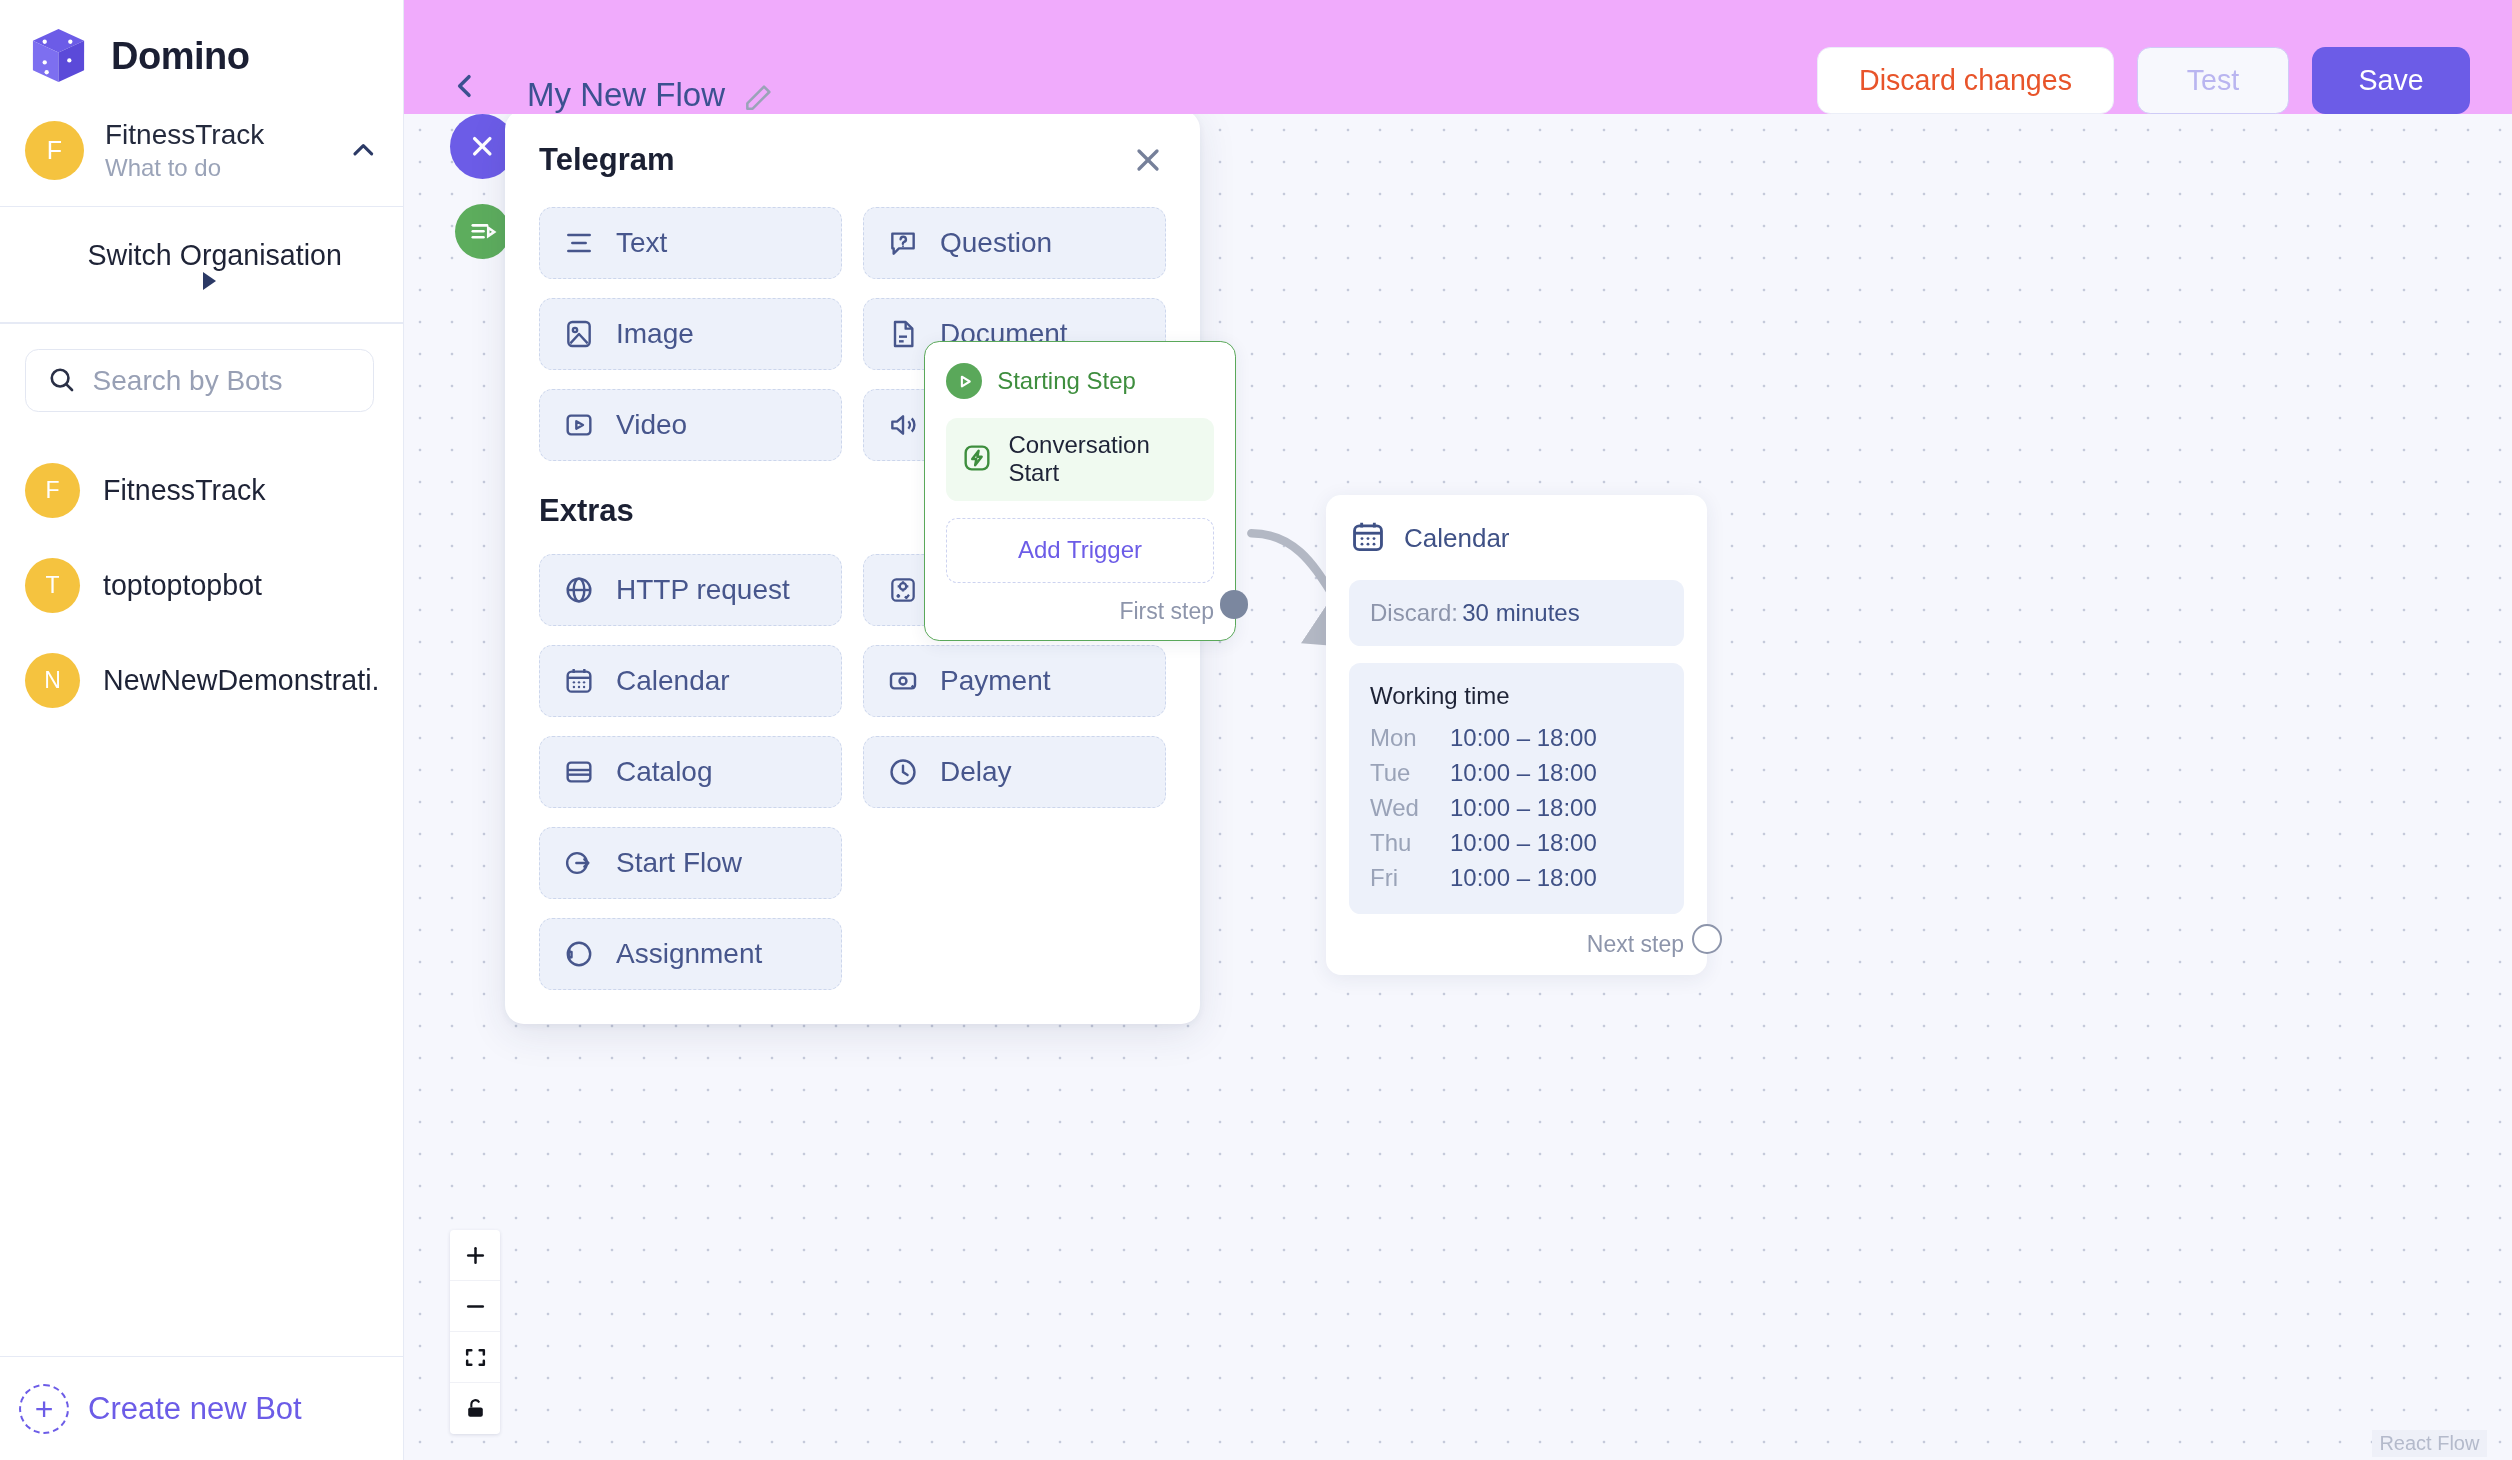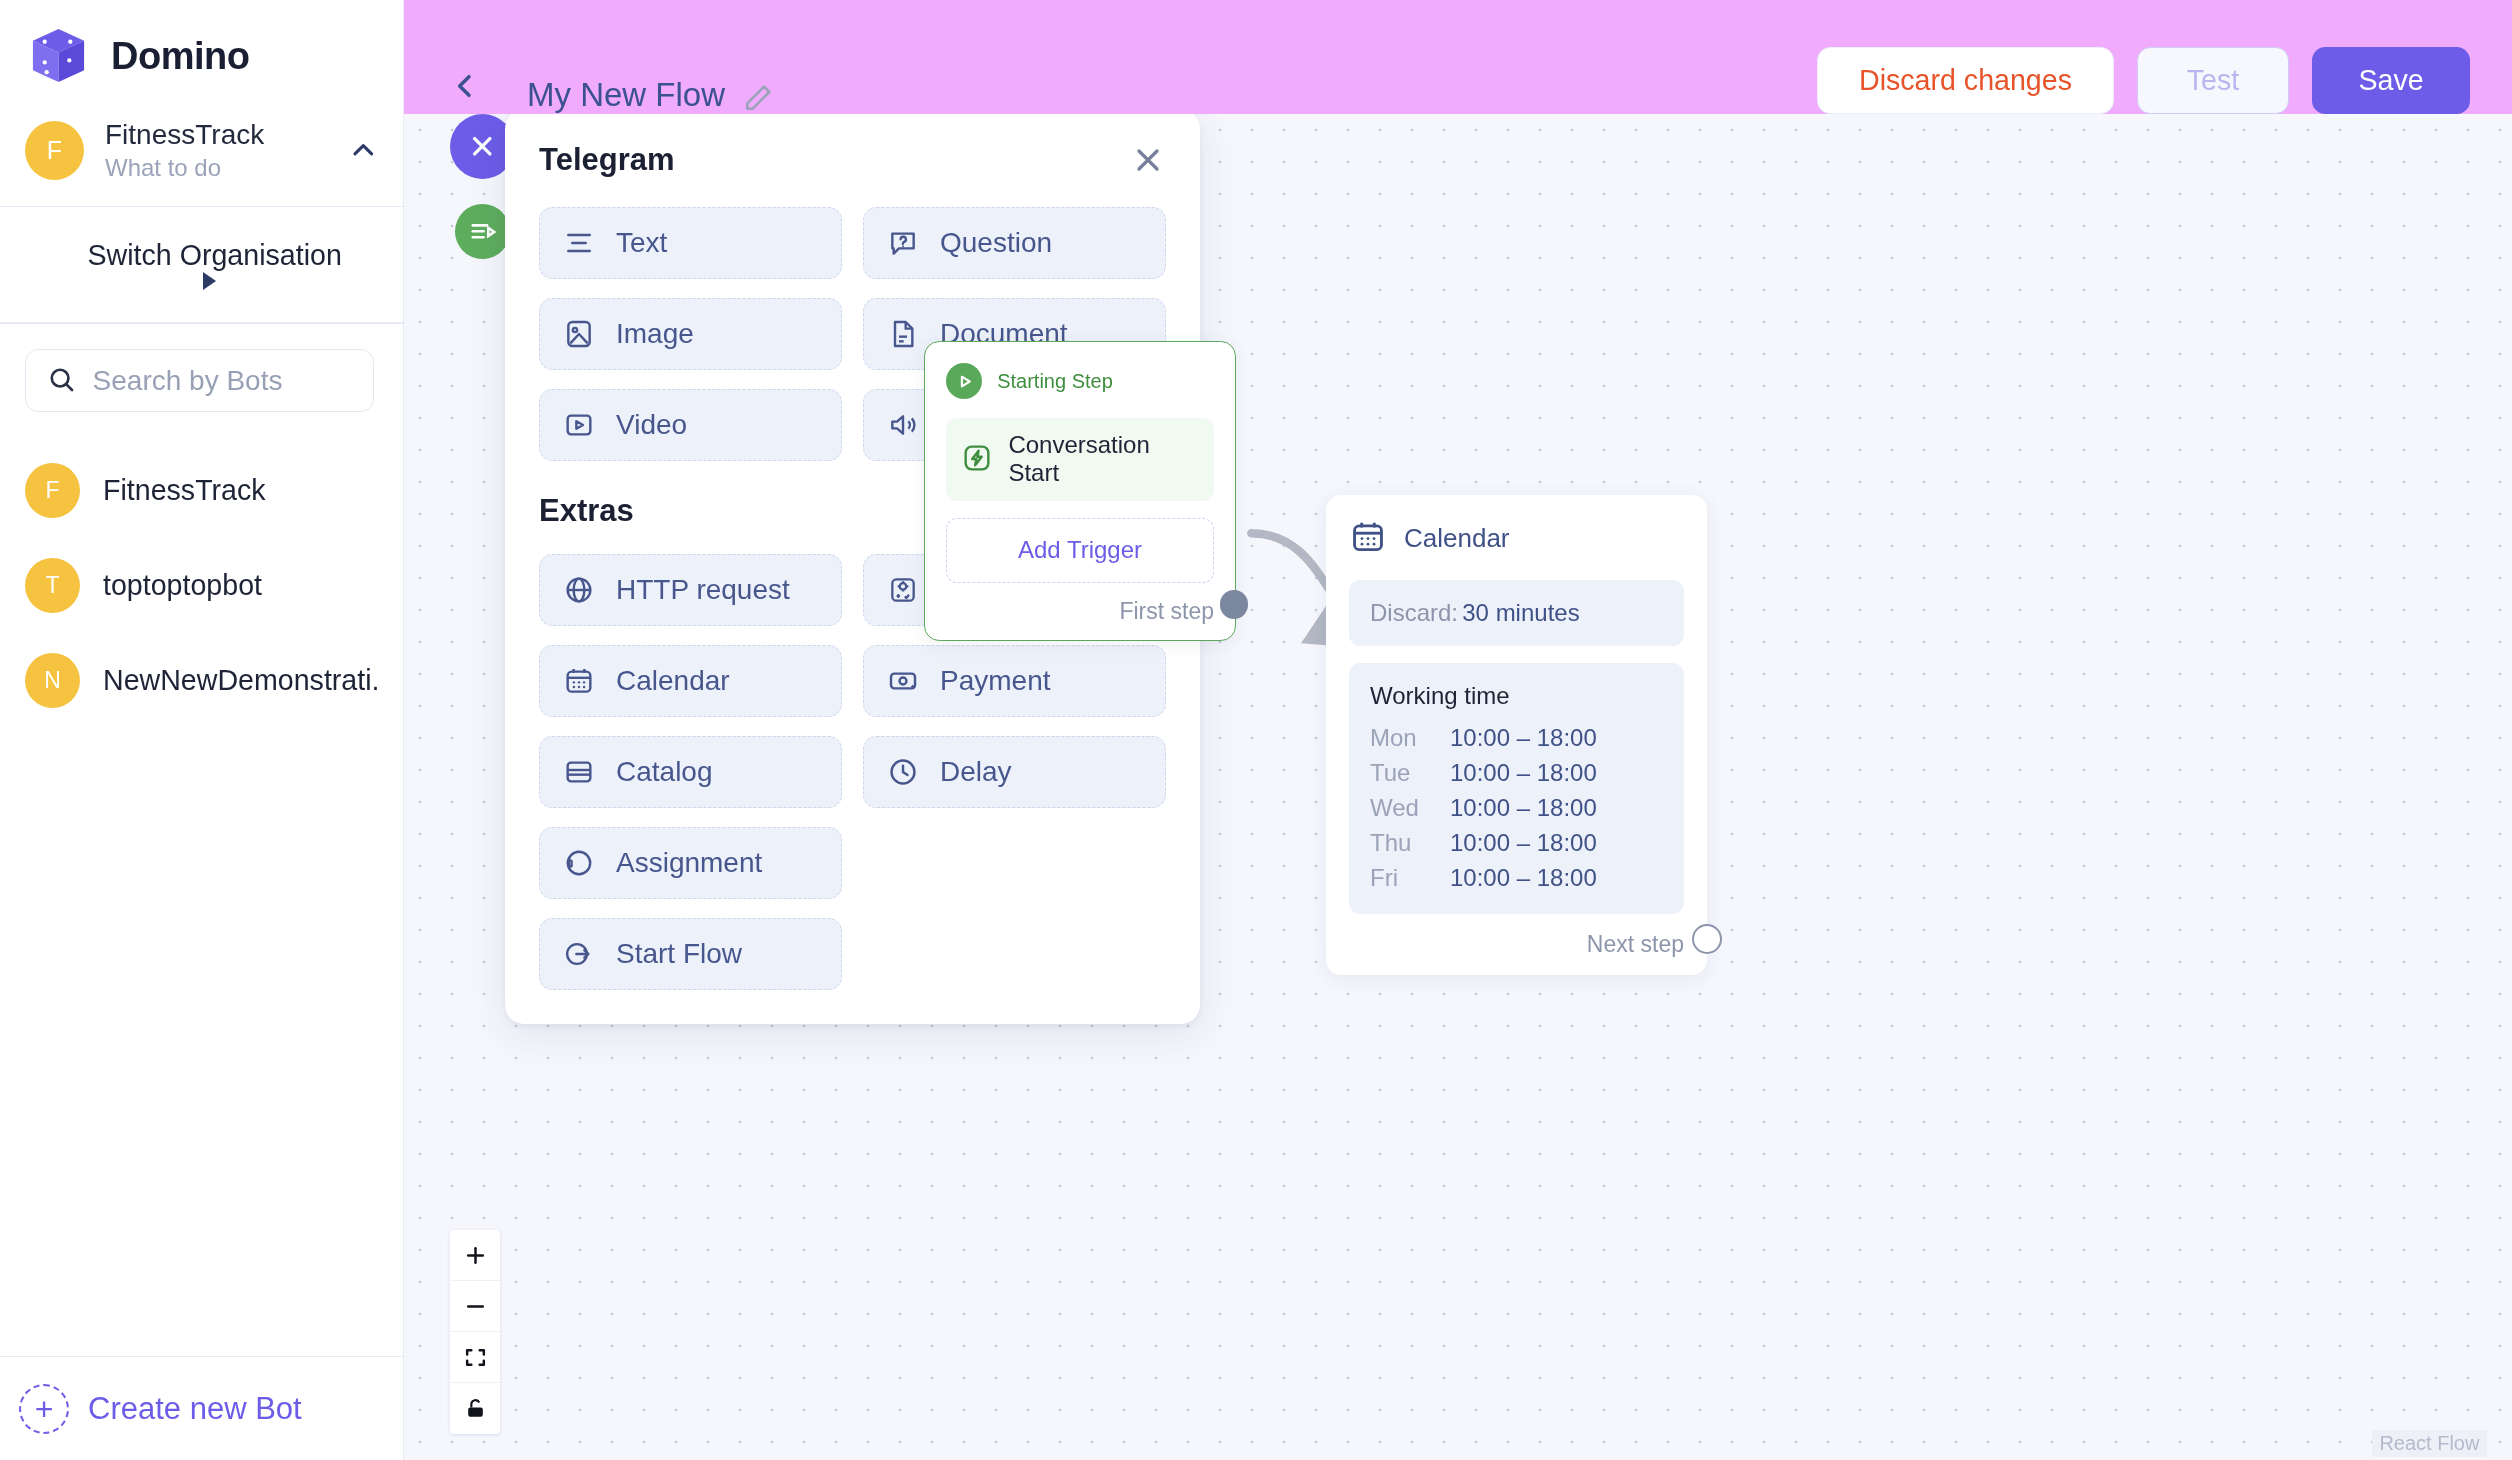--- a/index.html
+++ b/index.html
@@ -144,21 +144,21 @@
   
   .node-start {
     position: absolute; left: 520px; top: 227px; width: 312px;
     background: #ffffff; border: 1.9px solid #5aa85a; border-radius: 15.2px;
     padding: 21px 21px 15.2px 21px;
     box-shadow: 0 3.8px 17px rgba(40,50,90,0.07);
   }
   .node-start-head { display: flex; align-items: center; gap: 15.2px; margin-bottom: 19px; }
   .play-badge { width: 36px; height: 36px; flex: 0 0 36px; border-radius: 50%; background: #5aa85a; display: flex; align-items: center; justify-content: center; }
   .play-badge svg { width: 21px; height: 21px; color: #ffffff; }
-  .node-start-title { font-size: 20px; color: #3e8e3e; }
+  .node-start-title { font-size: 24px; color: #3e8e3e; }
   .conv-row {
     display: flex; align-items: center; gap: 15.2px;
     background: #f0faf0; border-radius: 11.4px; padding: 13.3px 15.2px;
   }
   .conv-row svg { width: 32px; height: 32px; flex: 0 0 32px; color: #3e8e3e; }
   .conv-label { font-size: 24px; color: #1e2336; }
   .add-trigger {
     margin-top: 17px; border: 1.9px dashed #cdd3f0; border-radius: 11.4px;
     height: 65px; display: flex; align-items: center; justify-content: center;
     font-size: 24px; color: #6c5ce7; cursor: pointer;
@@ -448,34 +448,34 @@
             <span>Catalog</span>
           </div>
           <div class="chip">
             <svg viewBox="0 0 24 24" fill="none" stroke="currentColor" stroke-width="1.8" stroke-linecap="round">
                 <circle cx="12" cy="12" r="8.6"></circle>
                 <path d="M12 7.2V12l3.4 2.3"></path>
               </svg>
             <span>Delay</span>
           </div>
           <div class="chip">
-            <svg viewBox="0 0 24 24" fill="none" stroke="currentColor" stroke-width="1.8" stroke-linejoin="round">
-                <circle cx="12" cy="12" r="8.4"></circle>
-                <path d="M5.2 15.6a7.2 7.2 0 0 1 0-7.2"></path>
-                <path d="M4.2 10.4h2.2v4H4.2z"></path>
-              </svg>
-            <span>Assignment</span>
-          </div>
-          <div class="chip">
             <svg viewBox="0 0 24 24" fill="none" stroke="currentColor" stroke-width="1.8" stroke-linecap="round" stroke-linejoin="round">
                 <circle cx="10.5" cy="12" r="7.4"></circle>
                 <path d="M10 12h8.5"></path>
                 <path d="M16 9.2 19 12l-3 2.8"></path>
               </svg>
             <span>Start Flow</span>
+          </div>
+          <div class="chip">
+            <svg viewBox="0 0 24 24" fill="none" stroke="currentColor" stroke-width="1.8" stroke-linejoin="round">
+                <circle cx="12" cy="12" r="8.4"></circle>
+                <path d="M5.2 15.6a7.2 7.2 0 0 1 0-7.2"></path>
+                <path d="M4.2 10.4h2.2v4H4.2z"></path>
+              </svg>
+            <span>Assignment</span>
           </div>
         </div>
       </div>
 
       <div class="node-start">
         <div class="node-start-head">
           <span class="play-badge">
             <svg viewBox="0 0 24 24" fill="none" stroke="currentColor" stroke-width="2.4" stroke-linejoin="round">
                 <path d="M9 6.5 18 12l-9 5.5z"></path>
               </svg>

